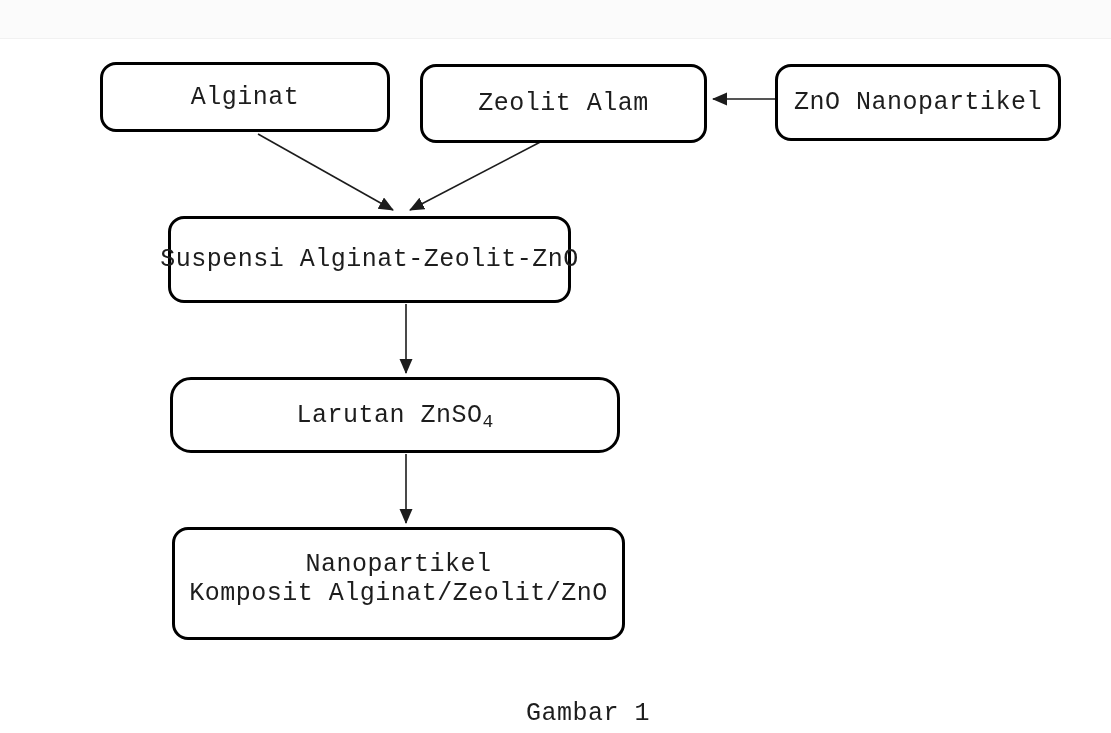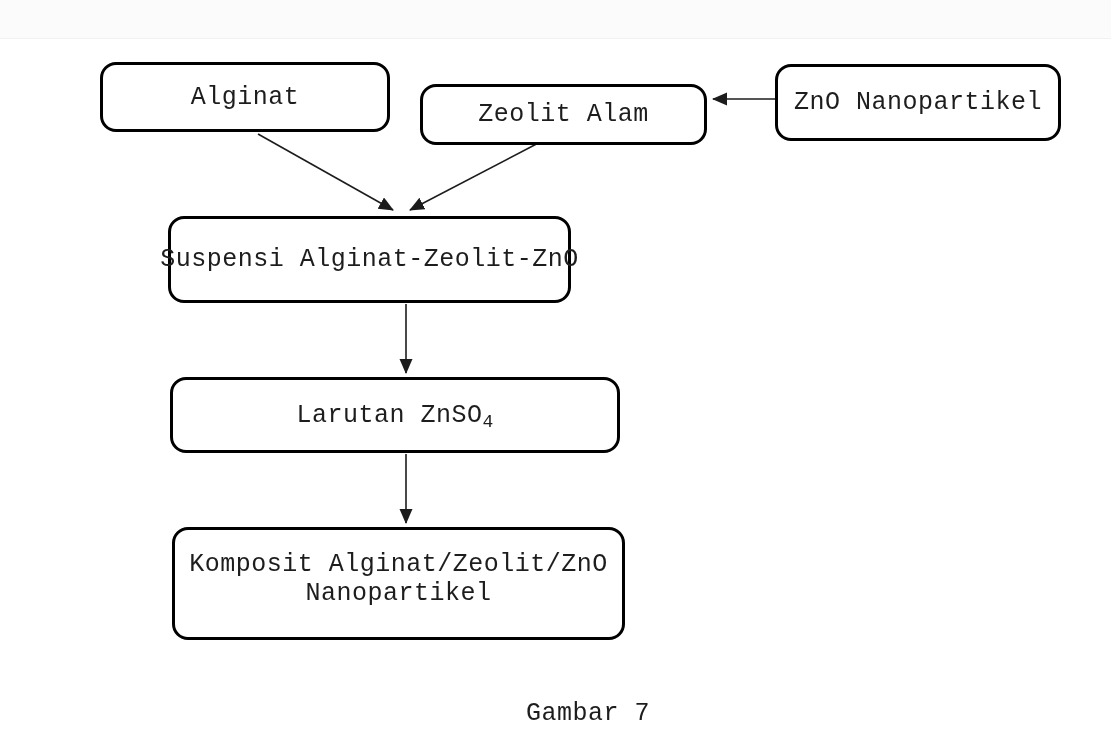--- a/index.html
+++ b/index.html
@@ -36,24 +36,24 @@
     border-radius: 16px;
     display: flex;
     align-items: center;
     justify-content: center;
     font-size: 25px;
     letter-spacing: 0.5px;
     white-space: nowrap;
     text-align: right;
   }
   .node-alginat   { left: 100px; top: 62px;  width: 290px; height: 70px; }
-  .node-zeolit    { left: 420px; top: 64px;  width: 287px; height: 61px; margin-top: 20px; }
+  .node-zeolit    { left: 420px; top: 64px;  width: 287px; height: 79px; }
   .node-zno       { left: 775px; top: 64px;  width: 286px; height: 77px; }
   .node-suspensi  { left: 168px; top: 216px; width: 403px; height: 87px; }
-  .node-larutan   { left: 170px; top: 377px; width: 450px; height: 76px; }
+  .node-larutan   { left: 170px; top: 377px; width: 450px; height: 76px; border-radius: 21px; }
   .node-komposit  {
     left: 172px; top: 527px; width: 453px; height: 113px;
     flex-direction: column;
     justify-content: flex-start;
     padding-top: 20px;
     line-height: 29px;
   }
   .subscript {
     font-size: 18px;
     position: relative;
@@ -105,19 +105,19 @@
   <div class="node node-suspensi">
     <span>Suspensi Alginat-Zeolit-ZnO</span>
   </div>
 
   <div class="node node-larutan">
     <span>Larutan ZnSO</span>
       <span class="subscript">4</span>
   </div>
 
   <div class="node node-komposit">
+    <span>Nanopartikel</span>
     <span>Komposit Alginat/Zeolit/ZnO</span>
-    <span>Nanopartikel</span>
   </div>
 
-  <div class="caption">Gambar 7</div>
+  <div class="caption">Gambar 1</div>
 
 </div>
 
 </body></html>

